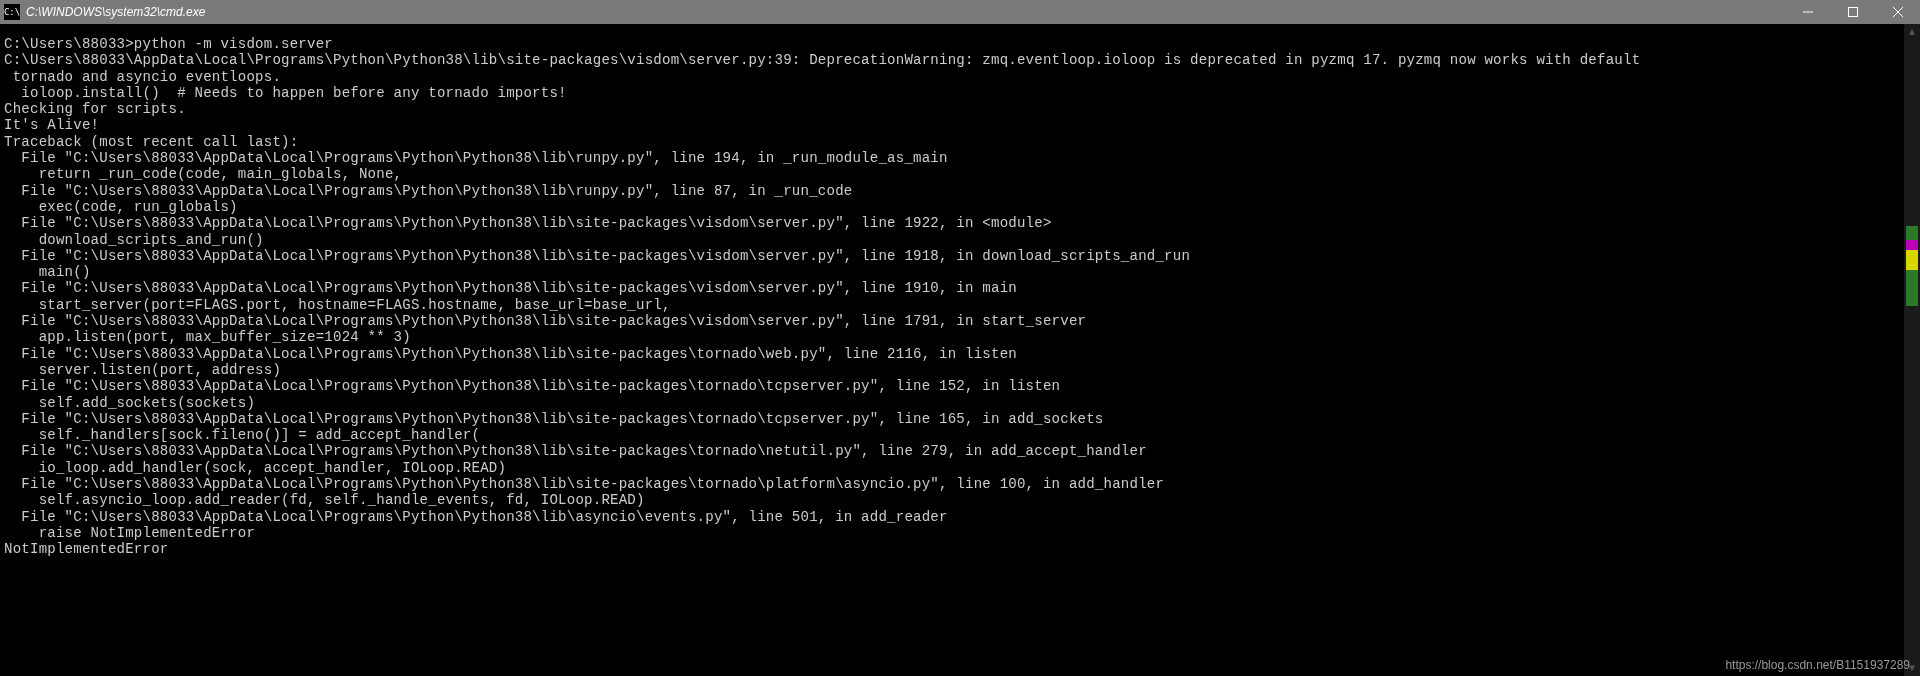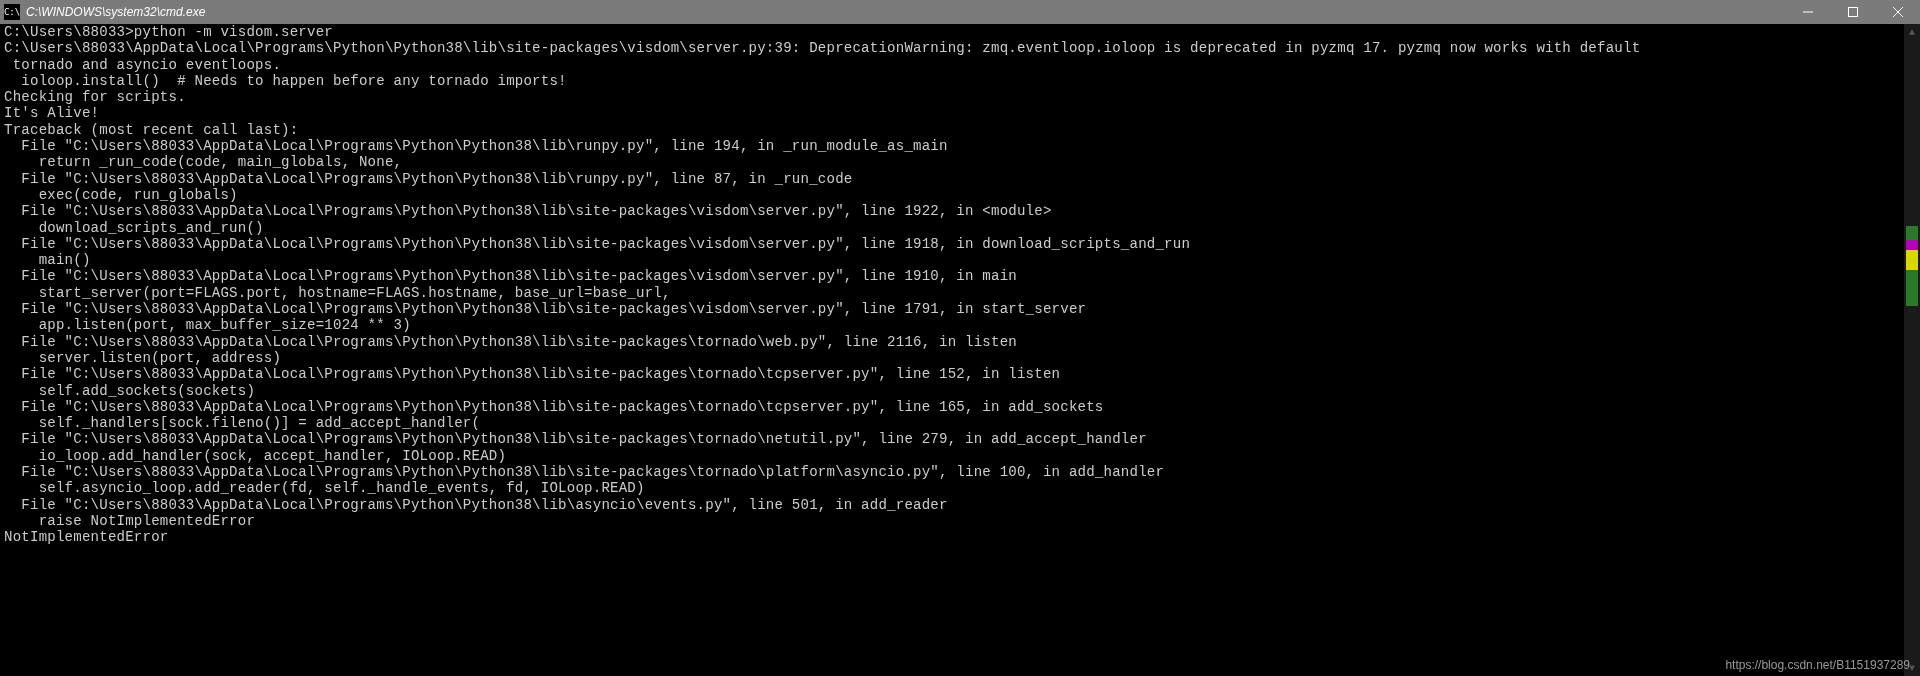--- a/index.html
+++ b/index.html
@@ -40,21 +40,21 @@
     width: 45px;
     height: 24px;
     display: flex;
     align-items: center;
     justify-content: center;
     color: #fff;
     font-family: "Segoe UI", sans-serif;
   }
   .win-btn svg { width: 10px; height: 10px; stroke: #fff; stroke-width: 1; fill: none; }
   .terminal {
-    padding: 0 4px;
+    padding: 12px 4px;
     line-height: 16.3px;
     white-space: pre;
     font-size: 14.1px;
     letter-spacing: 0.2px;
   }
   .watermark {
     position: absolute;
     right: 10px;
     bottom: 4px;
     color: #9a9a9a;

